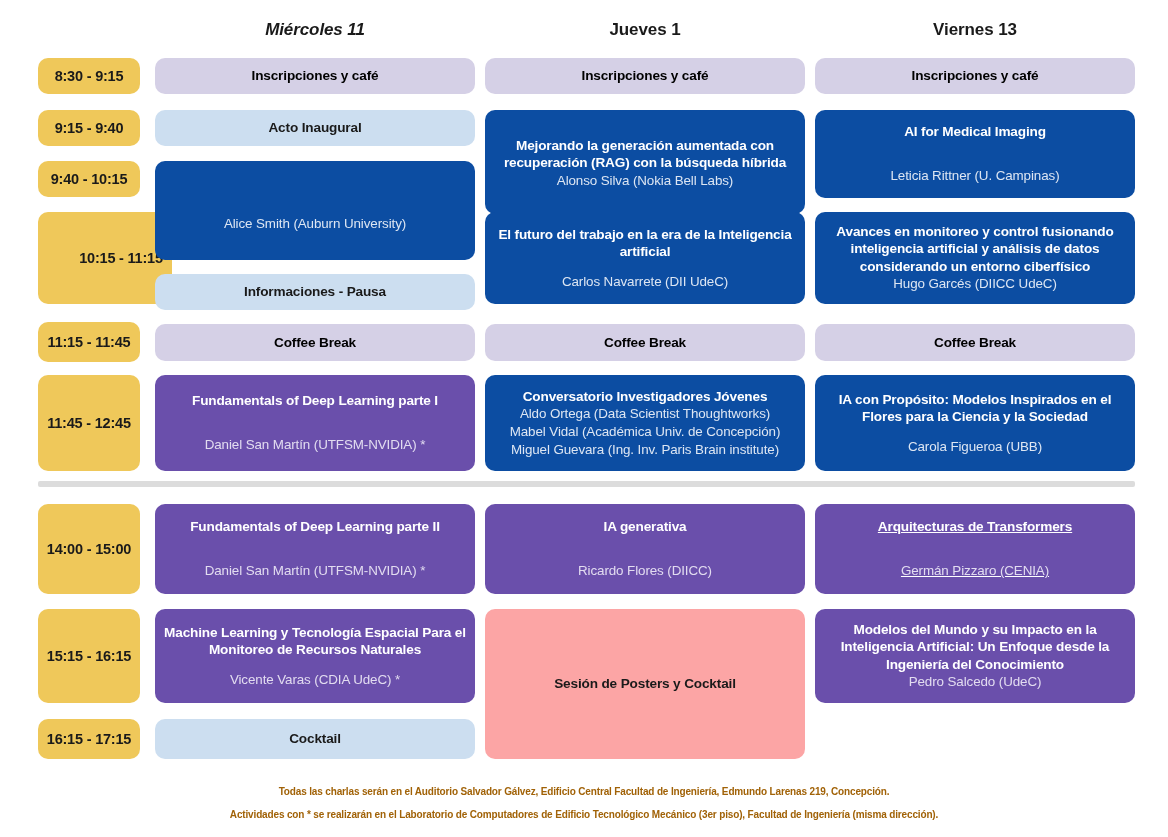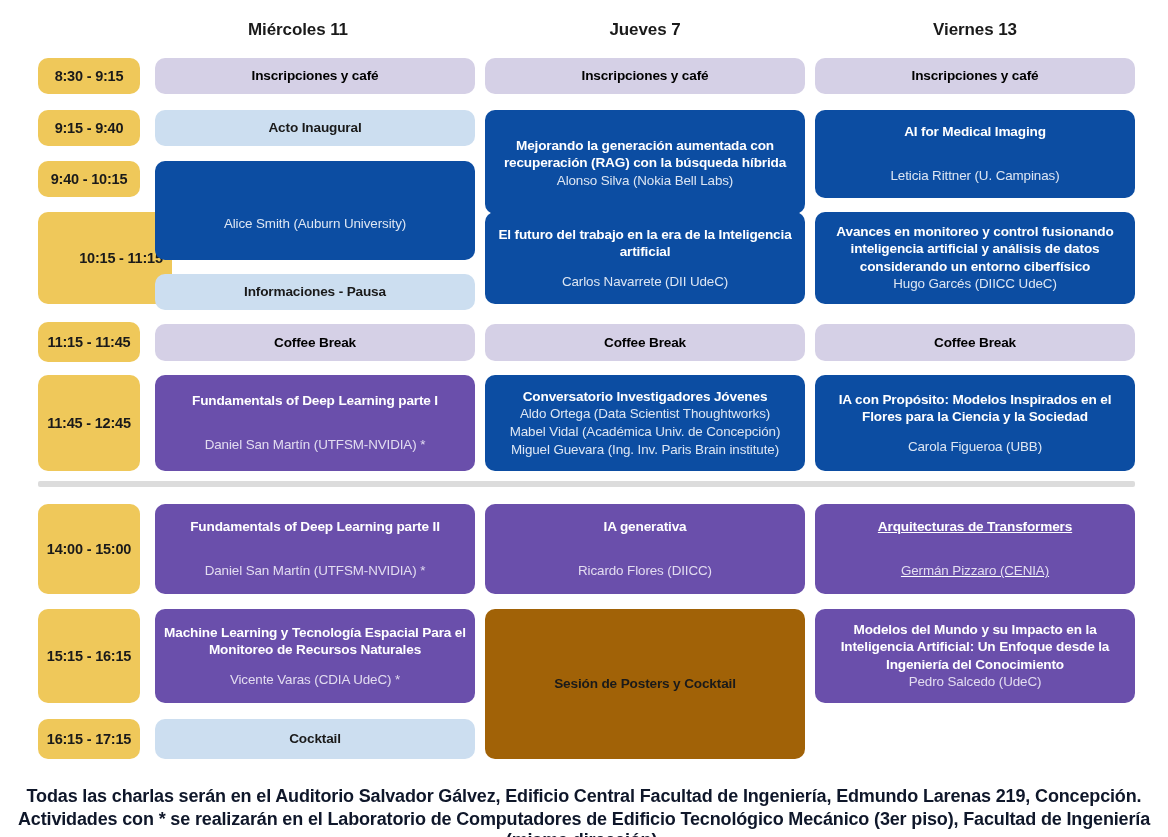--- a/index.html
+++ b/index.html
@@ -68,48 +68,48 @@
   .ev.gap .s { margin-top: 26px; }
   .ev.tight .s { margin-top: 0px; }
   .ev.gap-sm .s { margin-top: 12px; }
 
   .c-lav  { background: #d5d0e6; color: #000000; }
   .c-lblu { background: #ccdef0; color: #1a1a1a; }
   .c-blue { background: #0c4da2; color: #ffffff; }
   .c-blue .s { color: #dde6f3; }
   .c-purp { background: #6a4fab; color: #ffffff; }
   .c-purp .s { color: #e2dcf0; }
-  .c-yel  { background: #a16207; color: #1a1a1a; }
+  .c-yel  { background: #fca5a5; color: #1a1a1a; }
 
   .divider {
     position: absolute;
     background: #dcdcdc;
     border-radius: 2px;
   }
   .footer-line {
     position: absolute;
     width: 1168px;
     text-align: center;
     font-weight: bold;
-    font-size: 18px;
-    color: #0f172a;
+    font-size: 10px;
+    color: #a16207;
     letter-spacing: -0.15px;
   }
   .ast { font-weight: bold; }
 </style>
 </head>
 <body>
 
 <div id="schedule">
 
-  <div class="day-header" style="left:138px; top:20px; width:320px;">
+  <div class="day-header" style="left:155px; top:20px; width:320px;font-style:italic;">
     <span>Miércoles 11</span>
   </div>
   <div class="day-header" style="left:485px; top:20px; width:320px;">
-    <span>Jueves 7</span>
+    <span>Jueves 1</span>
   </div>
   <div class="day-header" style="left:815px; top:20px; width:320px;">
     <span>Viernes 13</span>
   </div>
 
   <div class="slot" style="left:38px; top:58px; width:102px; height:36px;">
     <span>8:30 - 9:15</span>
   </div>
   <div class="slot" style="left:38px; top:110px; width:102px; height:36px;">
     <span>9:15 - 9:40</span>

